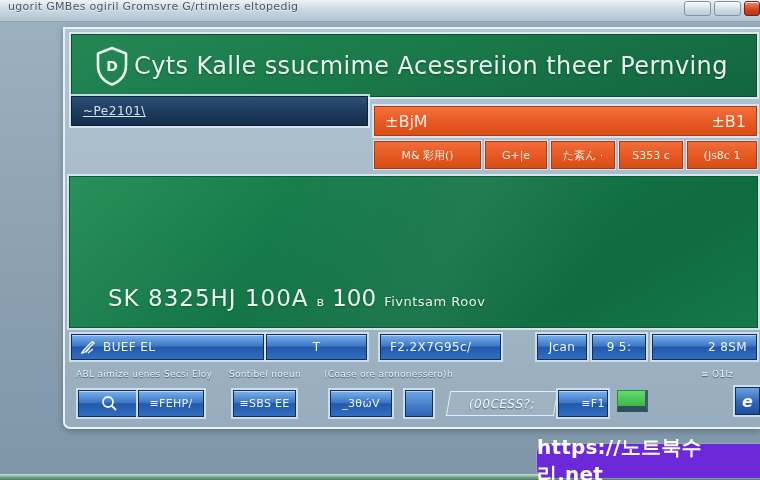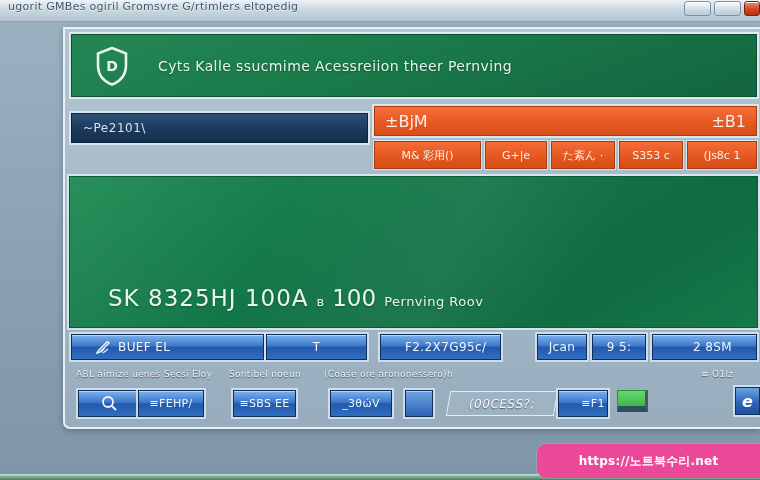--- a/index.html
+++ b/index.html
@@ -44,34 +44,34 @@
   
   .green-header{
     position:absolute; left:6px; top:5px; width:686px; height:63px;
     background:linear-gradient(160deg,#238754 0%,#1a7a49 45%,#136540 100%);
     border:1px solid #0b4f2f;
     box-shadow:0 0 0 2px rgba(240,246,250,.75);
     display:flex; align-items:center;
   }
   .shield-wrap{ margin-left:22px; width:36px; height:40px; flex:0 0 auto; }
   .green-header h1{
-    margin-left:28px; font-size:14px; font-weight:500; color:#e9f4ee;
+    margin-left:4px; font-size:24px; font-weight:500; color:#e9f4ee;
     letter-spacing:.4px; white-space:nowrap; text-shadow:0 1px 2px rgba(0,40,20,.45);
   }
 
   
   .navy-field{
     position:absolute; left:6px; width:297px;
     background:linear-gradient(180deg,#2c5076 0%,#1c3a5c 55%,#142f4d 100%);
     border:1px solid #0c2238;
     box-shadow:0 0 0 2px rgba(226,235,242,.85);
     color:#d3e2ef; font-size:12px; letter-spacing:.5px;
     display:flex; align-items:center; padding-left:11px;
   }
-  .field-1{ top:84px; height:30px; }
+  .field-1{ top:67px; height:30px;text-decoration:underline; }
   .field-2{ top:112px; height:28px; }
 
   .orange-bar{
     position:absolute; left:309px; top:77px; width:383px; height:30px;
     background:linear-gradient(180deg,#f46f3c 0%,#e5571f 60%,#d94e18 100%);
     border:1px solid #a93c10;
     box-shadow:0 0 0 2px rgba(226,235,242,.85);
     display:flex; align-items:center; justify-content:space-between;
     color:#fceee4; font-size:16px; padding:0 10px;
   }
@@ -109,21 +109,21 @@
   .cap-value{ font-size:23px; }
   .cap-note{ font-size:13px; letter-spacing:.5px; }
 
   
   .blue-btn{
     position:absolute; top:305px; height:26px;
     background:linear-gradient(180deg,#7db2ec 0%,#3d77c8 45%,#2459aa 52%,#306fc3 100%);
     border:1px solid #0d2f5a;
     box-shadow:0 0 0 2px rgba(214,226,235,.9), inset 0 1px 0 rgba(255,255,255,.45);
     color:#eef5fd; font-size:12px; letter-spacing:.4px;
-    display:flex; align-items:center; padding:0 24px; gap:6px;
+    display:flex; align-items:center; padding:0 9px; gap:6px;
     white-space:nowrap; overflow:hidden;
   }
   .bb-0{ left:6px;   width:193px; }
   .bb-1{ left:201px; width:101px; justify-content:center; }
   .bb-2{ left:315px; width:121px;align-items:center; }
   .bb-3{ left:472px; width:50px;  justify-content:center; }
   .bb-4{ left:527px; width:54px;  justify-content:center; }
   .bb-5{ left:587px; width:105px; justify-content:flex-end; }
 
   
@@ -174,23 +174,23 @@
     display:flex; align-items:center; justify-content:center;
   }
 
   
   .bottom-strip{
     position:absolute; left:0; bottom:0; width:760px; height:6px;
     background:linear-gradient(180deg,#c4e5d4 0%,#77a98f 50%,#4f7a66 100%);
   }
   .watermark{
     position:absolute; left:537px; top:444px; width:223px; height:34px;
-    background:#ec4899; border-radius:9px 0 0 9px;
-    display:flex; align-items:center; justify-content:center;
-    color:#ffffff; font-size:12px; font-weight:bold; letter-spacing:.2px;
+    background:#6d28d9; border-radius:9px 0 0 9px;
+    display:flex; align-items:center; justify-content:center;
+    color:#ffffff; font-size:20px; font-weight:bold; letter-spacing:.2px;
     box-shadow:0 0 0 1px rgba(255,255,255,.15);
   }
 
   .icon-svg{ display:block; }
 </style>
 </head>
 <body>
 
 <div class="titlebar">
   <span class="titlebar-text">ugorit GMBes ogiril Gromsvre G/rtimlers eltopedig</span>
@@ -227,21 +227,21 @@
     <div class="orange-btn ob-2">た紊ん ·</div>
     <div class="orange-btn ob-3">S353 c</div>
     <div class="orange-btn ob-4">(Js8c 1</div>
   </div>
 
   <div class="display-panel">
     <div class="panel-caption">
       <span class="cap-main">SK 8325HJ 100A</span>
       <span class="cap-unit">в</span>
       <span class="cap-value">100</span>
-      <span class="cap-note">Pernving Roov</span>
+      <span class="cap-note">Fivntsam Roov</span>
     </div>
   </div>
 
   <div class="blue-btn bb-0">
     <span>
       <svg class="icon-svg" width="16" height="13" viewBox="0 0 16 13">
         <path d="M1 12 L4 11 L13 2 L11.5 0.5 L2.5 9.5 Z" fill="none" stroke="#eef5fd" stroke-width="1.4"></path>
         <path d="M5 11.5 L9 6.5 M7 12 L12 8" stroke="#eef5fd" stroke-width="1.2"></path>
       </svg>
     </span>

